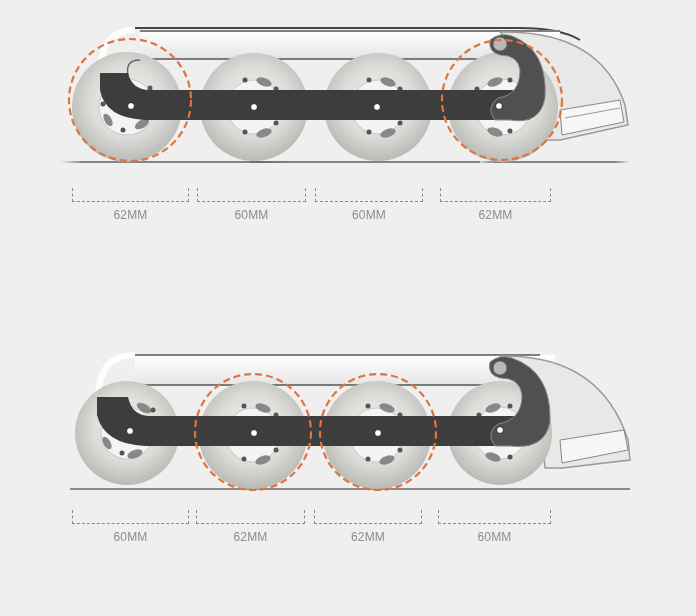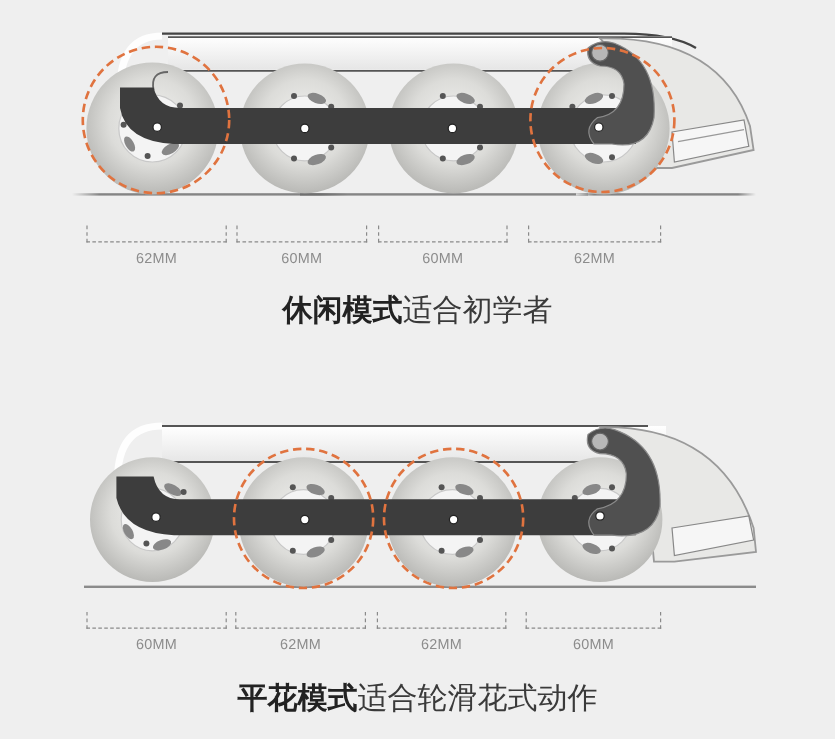--- a/index.html
+++ b/index.html
@@ -142,23 +142,20 @@
     <div class="dim" style="left:72px;width:117px;"></div>
     <div class="dim" style="left:197px;width:109px;"></div>
     <div class="dim" style="left:315px;width:108px;"></div>
     <div class="dim" style="left:440px;width:111px;"></div>
     <div class="dim-label" style="left:72px;width:117px;">62MM</div>
     <div class="dim-label" style="left:197px;width:109px;">60MM</div>
     <div class="dim-label" style="left:315px;width:108px;">60MM</div>
     <div class="dim-label" style="left:440px;width:111px;">62MM</div>
   </div>
 
-  <div class="caption" style="top:242px;">
-    <span class="bold">休闲模式</span><span class="light">适合初学者</span>
-  </div>
 </div>
 
 <div class="panel" style="top:340px;height:276px;">
   <svg width="696" height="170" viewBox="0 0 696 170">
     <defs>
       <radialGradient id="wheelGrad2" cx="50%" cy="45%" r="55%">
         <stop offset="0%" stop-color="#f2f2f0"></stop>
         <stop offset="60%" stop-color="#dcdcd9"></stop>
         <stop offset="100%" stop-color="#b9b9b6"></stop>
       </radialGradient>
@@ -235,16 +232,13 @@
     <div class="dim" style="left:72px;width:117px;"></div>
     <div class="dim" style="left:196px;width:109px;"></div>
     <div class="dim" style="left:314px;width:108px;"></div>
     <div class="dim" style="left:438px;width:113px;"></div>
     <div class="dim-label" style="left:72px;width:117px;">60MM</div>
     <div class="dim-label" style="left:196px;width:109px;">62MM</div>
     <div class="dim-label" style="left:314px;width:108px;">62MM</div>
     <div class="dim-label" style="left:438px;width:113px;">60MM</div>
   </div>
 
-  <div class="caption" style="top:225px;">
-    <span class="bold">平花模式</span><span class="light">适合轮滑花式动作</span>
-  </div>
 </div>
 
 </body></html>

